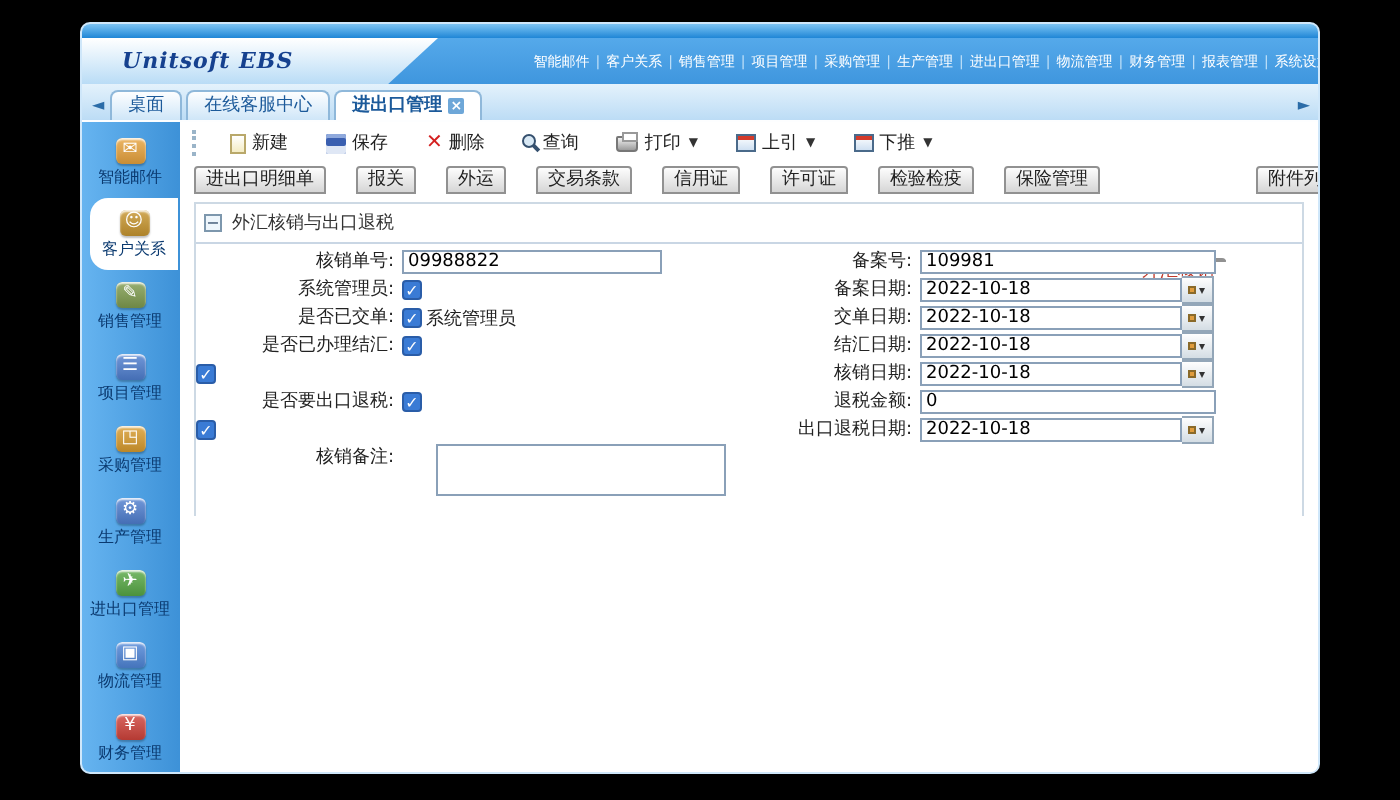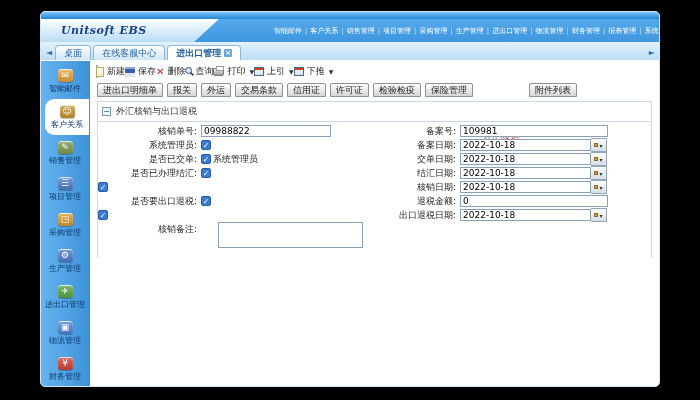--- a/index.html
+++ b/index.html
@@ -2,21 +2,21 @@
 <html><head>
 <meta charset="utf-8">
 <style>
   * { margin:0; padding:0; box-sizing:border-box; }
   html,body { width:700px; height:400px; overflow:hidden; }
   body { background:#000; position:relative; font-family:"DejaVu Sans","Liberation Sans",sans-serif; }
   .app { position:absolute; left:40px; top:11px; width:620px; height:376px;
          border-radius:5px; overflow:hidden; background:#fff; border:1px solid #cfe7fa; }
   
   .topbar { height:7px; background:linear-gradient(#7cc4f4,#1f86d6); }
-  .banner { height:23px; background:linear-gradient(#55a9ea,#3f96de); position:relative; display:flex; align-items:center; }
+  .banner { height:23px; background:linear-gradient(#55a9ea,#3f96de); position:relative; display:flex; align-items:center;justify-content:center; }
   .logo { position:absolute; left:0; top:0; width:178px; height:23px;
           background:linear-gradient(#ffffff,#b9dcf6); clip-path:polygon(0 0,100% 0,86% 100%,0 100%);
           display:flex; align-items:center; padding-left:20px;
           font:bold italic 11px "DejaVu Serif","Liberation Serif",serif; color:#16418f; letter-spacing:.5px; }
   .menu { margin-left:232px; display:flex; align-items:center; color:#fff; font-size:7px; white-space:nowrap; }
   .menu-item { cursor:pointer; padding:0 1px; }
   .sep { color:#bfe0f8; margin:0 2px; font-size:7px; }
   .tabstrip { height:19px; background:linear-gradient(#e4f2fc,#bcdcf5); display:flex; align-items:flex-end;
               padding-left:5px; position:relative; border-bottom:1px solid #fdfeff; }
   .tscroll { color:#2b6ca8; font-size:8px; margin:0 3px 3px 0; cursor:pointer; }
@@ -30,39 +30,39 @@
   
   .main { display:flex; height:327px; }
   .sidebar { width:48px; background:linear-gradient(to right,#66b4f0,#3e92d8); padding-top:2px; flex:none; }
   .side-item { height:36px; display:flex; flex-direction:column; align-items:center; justify-content:center; cursor:pointer; }
   .side-item .appic { width:15px; height:13px; border-radius:3px; color:#fff; font-size:9px; line-height:13px;
                       text-align:center; box-shadow:inset 0 1px 1px rgba(255,255,255,.85), 0 1px 1px rgba(0,0,0,.25); }
   .side-item .slbl { font-size:8px; color:#0b3a70; margin-top:1px; }
   .side-item.active { background:#fff; margin-left:4px; width:44px; border-radius:9px 0 0 9px; }
   .content { flex:1; background:#fff; border-left:1px solid #3e92d8; position:relative; overflow:hidden; }
   
-  .toolbar { height:20px; display:flex; align-items:center; gap:0; padding:2px 4px 1px 6px; }
+  .toolbar { height:20px; display:flex; align-items:center; gap:19px; padding:2px 4px 1px 6px; }
   .grip { height:13px; border-left:2px dotted #9ab4c8; margin-right:-2px; }
   .tbtn { display:flex; align-items:center; gap:3px; font-size:9px; color:#222; cursor:pointer; }
   .tico { display:inline-block; position:relative; }
   .ic-new-icon { width:8px; height:10px; background:linear-gradient(#fff,#f4ecc4); border:1px solid #b9a86a; }
   .ic-save-icon { width:10px; height:10px; background:#3a5fb0; border-radius:1px;
                   box-shadow:inset 0 -4px 0 #dfe7f5, inset 0 2px 0 #8fa9dc; }
   .ic-delete-icon { color:#d42020; font-weight:bold; font-size:10px; line-height:10px; }
   .ic-search-icon { width:7px; height:7px; border:1.5px solid #35506e; border-radius:50%; background:#d8e8f4; margin-top:-2px; }
   .ic-search-icon::after { content:""; position:absolute; width:4px; height:2px; background:#35506e;
                            transform:rotate(45deg); right:-3px; bottom:-2px; }
   .ic-print-icon { width:11px; height:8px; background:linear-gradient(#f0f0f0,#9c9c9c); border:1px solid #777;
                    border-radius:1px 1px 2px 2px; }
   .ic-print-icon::before { content:""; position:absolute; left:2px; top:-3px; width:6px; height:3px; background:#fff; border:1px solid #999; }
   .ic-pull-up-icon,.ic-push-down-icon { width:10px; height:9px; border:1px solid #4a6a8a;
                    background:linear-gradient(#fff,#cfe0f2); box-shadow:inset 0 2px 0 #d43a2a; }
   .dd { font-size:6px; color:#333; margin-left:1px; }
   
-  .subtabs { display:flex; gap:4px; padding:2px 0 0 7px; height:16px; }
+  .subtabs { display:flex; gap:15px; padding:2px 0 0 7px; height:16px; }
   .stab { font-size:9px; line-height:12px; padding:0 5px; background:linear-gradient(#fdfdfd,#d6d6d6);
           border:1px solid #919191; border-radius:2px 2px 0 0; color:#222; cursor:pointer; white-space:nowrap; }
   .stab.active { color:#c0392b; background:linear-gradient(#ffffff,#ededed); font-weight:normal;margin-top:46px; }
   
   .panel { margin:4px 7px 0 7px; border:1px solid #cdd9e4; border-bottom:none; }
   .section-hd { display:flex; align-items:center; gap:5px; font-size:9px; color:#333;
                 padding:3px 4px; border-bottom:1px solid #c9d6e4; }
   .collapse-box { width:9px; height:9px; border:1px solid #7d97ad; background:#eef6fc; color:#35506e;
                   font-size:8px; line-height:7px; text-align:center; cursor:pointer; }
   .form { display:flex; padding:2px 0 10px 0; font-size:9px; }

